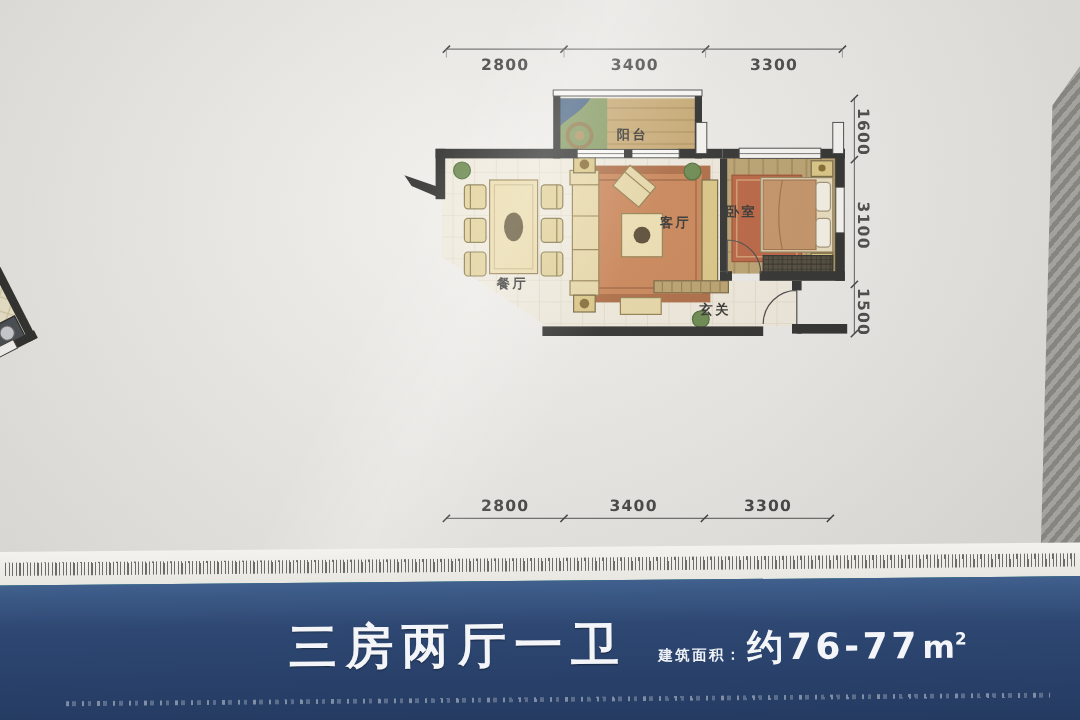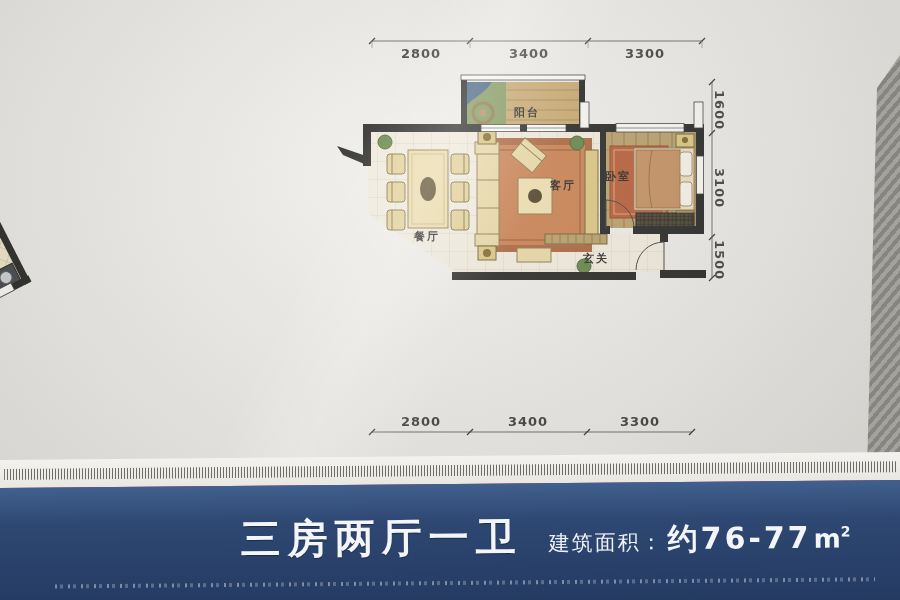--- a/index.html
+++ b/index.html
@@ -1,18 +1,18 @@
 <!DOCTYPE html>
 <html><head>
 <meta charset="utf-8">
 <style>
   html,body{margin:0;padding:0;background:#777;}
   .photo{
     position:relative;width:900px;height:600px;overflow:hidden;
-    background:#be185d;
+    background:#0f766e;
     font-family:"DejaVu Sans","Liberation Sans",sans-serif;
   }
   .table-surface{
     position:absolute;right:0;top:48px;width:48px;height:430px;
     background:repeating-linear-gradient(130deg,#a3a29e 0 4px,#86857f 4px 8px);
   }
   .paper{
     position:absolute;left:0;top:0;width:900px;height:470px;
     background:linear-gradient(105deg,#e7e5e1 0%,#efede9 38%,#eceae6 70%,#e5e3df 100%);
     clip-path:polygon(0 0,900px 0,900px 55px,877px 88px,867px 470px,0 470px);
@@ -43,21 +43,21 @@
     background:linear-gradient(180deg,#41608d 0%,#2e4873 30%,#243a61 100%);
   }
   .footer-row{
     position:absolute;left:246px;top:26px;display:flex;align-items:baseline;
   }
   .f-title{
     color:#f3f5f8;font-size:40px;font-weight:bold;letter-spacing:7px;
     text-shadow:0 1px 1px rgba(0,0,0,.35);white-space:nowrap;
   }
   .f-area{display:flex;align-items:baseline;margin-left:26px;white-space:nowrap;}
-  .f-area-label{color:#eef1f6;font-size:21px;font-weight:normal;letter-spacing:2px;}
+  .f-area-label{color:#eef1f6;font-size:12px;font-weight:bold;letter-spacing:2px;}
   .f-area-value{color:#f3f5f8;font-size:30px;font-weight:600;letter-spacing:3px;margin-left:4px;}
   .f-area-unit{color:#f3f5f8;font-size:26px;font-weight:600;margin-left:2px;}
   .f-area-sup{color:#f3f5f8;font-size:14px;font-weight:600;position:relative;top:-11px;}
   .fine-print{
     position:absolute;left:60px;top:97px;width:820px;height:4px;opacity:.55;
     background:repeating-linear-gradient(90deg,rgba(255,255,255,.75) 0 2px,transparent 2px 5px,rgba(255,255,255,.45) 5px 8px,transparent 8px 13px);
   }
   text{font-family:"DejaVu Sans","Liberation Sans",sans-serif;}
   .dim{font-size:13px;font-weight:600;fill:#3a3a3a;letter-spacing:1px;}
   .room{font-size:11px;font-weight:600;fill:#23211e;letter-spacing:2px;}

